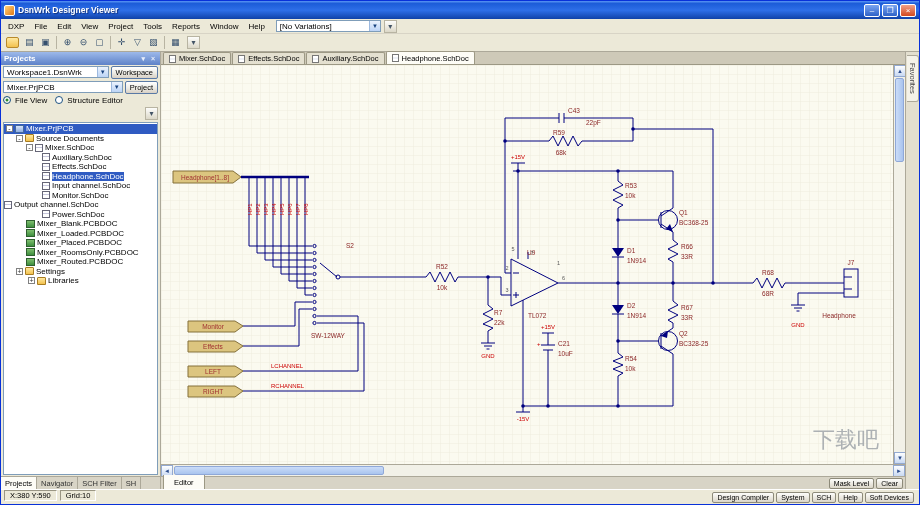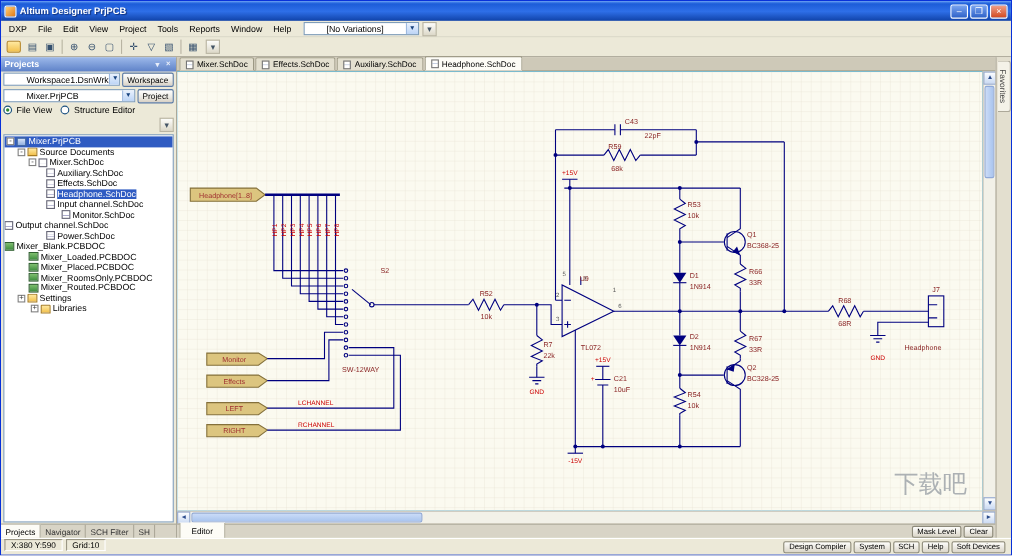--- a/index.html
+++ b/index.html
@@ -14,21 +14,21 @@
     background:linear-gradient(135deg,#FFD27A,#E07818)}
   .title-text{font-weight:bold;font-size:8.5px;text-shadow:1px 1px 1px #10307A;white-space:nowrap}
   .tb-btns{margin-left:auto;display:flex;gap:2px}
   .tb-btn{width:16px;height:13px;border:1px solid #fff;border-radius:2px;color:#fff;font-size:8px;
     line-height:11px;text-align:center;background:linear-gradient(180deg,#7AA4F0,#2E62C8)}
   .tb-btn.close{background:linear-gradient(180deg,#F0A088,#D2491F)}
 
   
   .menubar{height:15px;flex:none;display:flex;align-items:center;background:#ECE9D8;border-bottom:1px solid #D8D4C6;padding-left:2px}
   .menu-item{padding:1px 5px}
-  .combo{height:12px;background:#fff;border:1px solid #7F9DB9;display:flex;align-items:center;padding-left:20px;white-space:nowrap;overflow:hidden}
+  .combo{height:12px;background:#fff;border:1px solid #7F9DB9;display:flex;align-items:center;padding-left:3px;white-space:nowrap;overflow:hidden}
   .combo .arr{margin-left:auto;width:11px;height:100%;flex:none;background:linear-gradient(180deg,#EAF2FD,#BCD4F6);
     border-left:1px solid #9DB9DF;font-size:6px;text-align:center;line-height:10px;color:#16417E}
   .variations{width:105px;margin-left:6px}
   .mini-icon{width:13px;height:13px;margin-left:3px;border:1px solid #B8B4A2;background:linear-gradient(180deg,#FDFDFB,#DCD8C8);
     font-size:8px;text-align:center;line-height:11px;color:#456}
 
   
   .toolbar{height:18px;flex:none;display:flex;align-items:center;gap:1px;padding:0 3px;background:#ECE9D8;border-bottom:1px solid #ACA899}
   .tbi{width:15px;height:15px;border:1px solid transparent;border-radius:2px;font-size:9px;line-height:13px;text-align:center;color:#35506E}
   .tbi.folder{background:linear-gradient(180deg,#FFE9A0,#F2C14E);border:1px solid #B8892B;width:13px;height:11px;margin:0 2px}
@@ -108,21 +108,21 @@
   .portshape{fill:#DCC57F;stroke:#84703B;stroke-width:1}
   .wm{fill:#9AA0A6;font-size:22px;opacity:.8}
 </style>
 </head>
 <body>
 
 <div class="window">
 
   <div class="titlebar">
     <span class="appicon"></span>
-    <span class="title-text">Altium Designer PrjPCB</span>
+    <span class="title-text">DsnWrk Designer Viewer</span>
     <span class="tb-btns">
       <span class="tb-btn">–</span>
       <span class="tb-btn">❒</span>
       <span class="tb-btn close">×</span>
     </span>
   </div>
 
   <div class="menubar">
     <span class="menu-item">DXP</span>
     <span class="menu-item">File</span>
@@ -214,33 +214,33 @@
           <span>Effects.SchDoc</span>
         </div>
         <div class="trow" style="padding-left:38px">
           <span class="ic ic-sch"></span>
           <span class="hl">Headphone.SchDoc</span>
         </div>
         <div class="trow" style="padding-left:38px">
           <span class="ic ic-sch"></span>
           <span>Input channel.SchDoc</span>
         </div>
-        <div class="trow" style="padding-left:52px">
+        <div class="trow" style="padding-left:38px">
           <span class="ic ic-sch"></span>
           <span>Monitor.SchDoc</span>
         </div>
         <div class="trow" style="">
           <span class="ic ic-sch"></span>
           <span>Output channel.SchDoc</span>
         </div>
         <div class="trow" style="padding-left:38px">
           <span class="ic ic-sch"></span>
           <span>Power.SchDoc</span>
         </div>
-        <div class="trow" style="">
+        <div class="trow" style="padding-left:22px">
           <span class="ic ic-pcb"></span>
           <span>Mixer_Blank.PCBDOC</span>
         </div>
         <div class="trow" style="padding-left:22px">
           <span class="ic ic-pcb"></span>
           <span>Mixer_Loaded.PCBDOC</span>
         </div>
         <div class="trow" style="padding-left:22px">
           <span class="ic ic-pcb"></span>
           <span>Mixer_Placed.PCBDOC</span>

